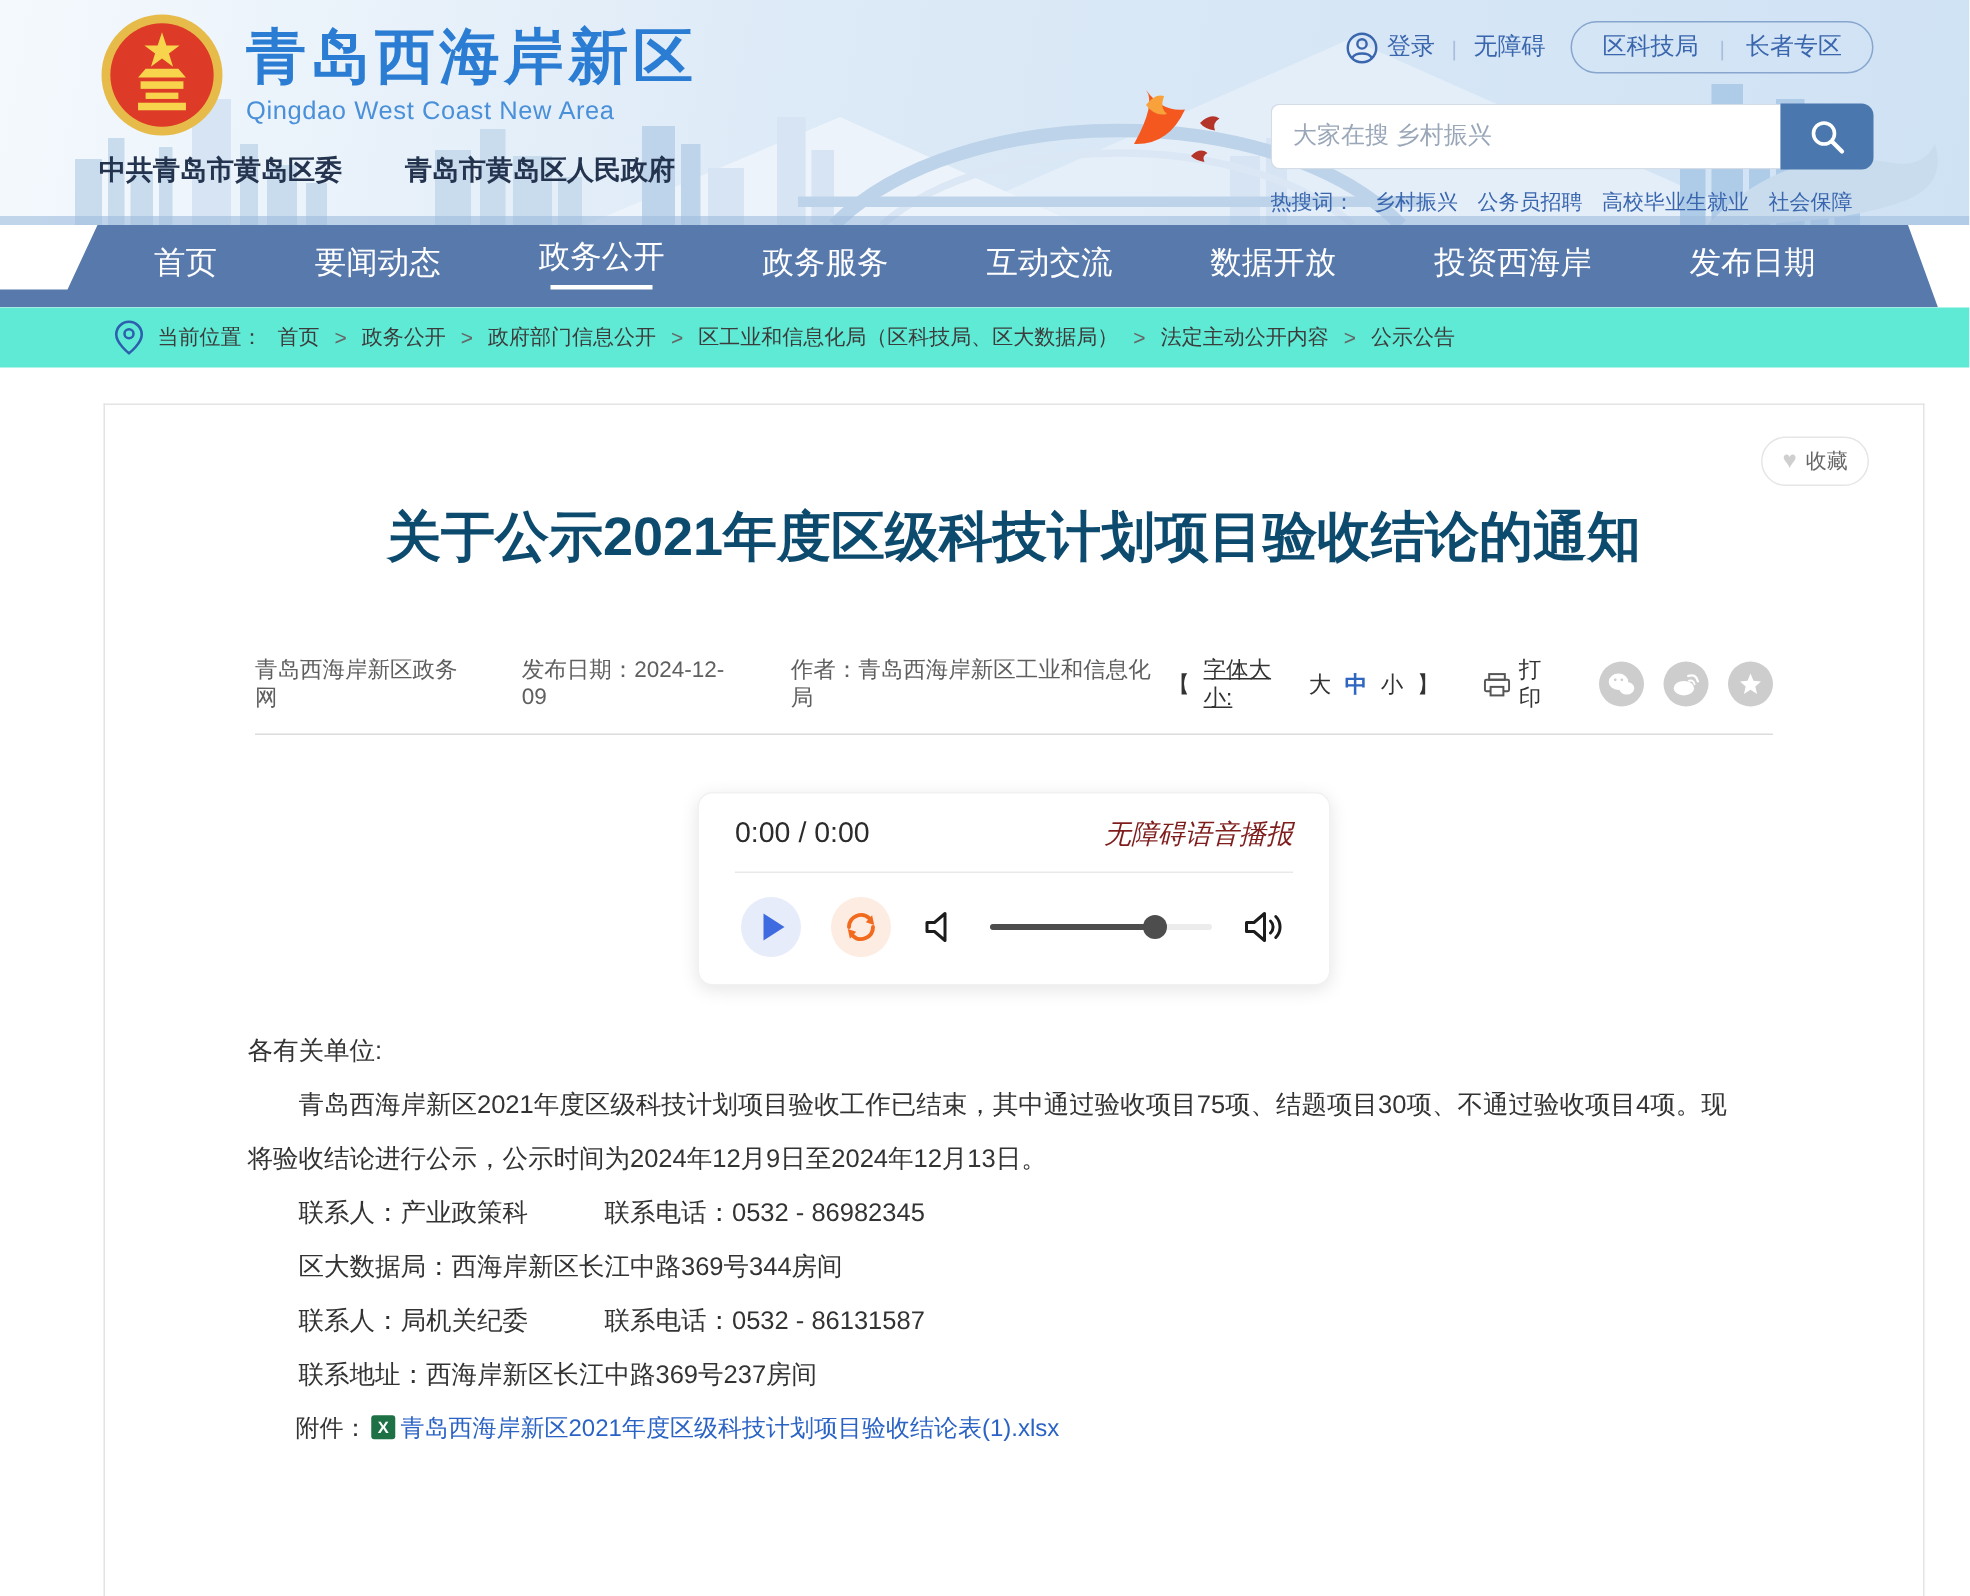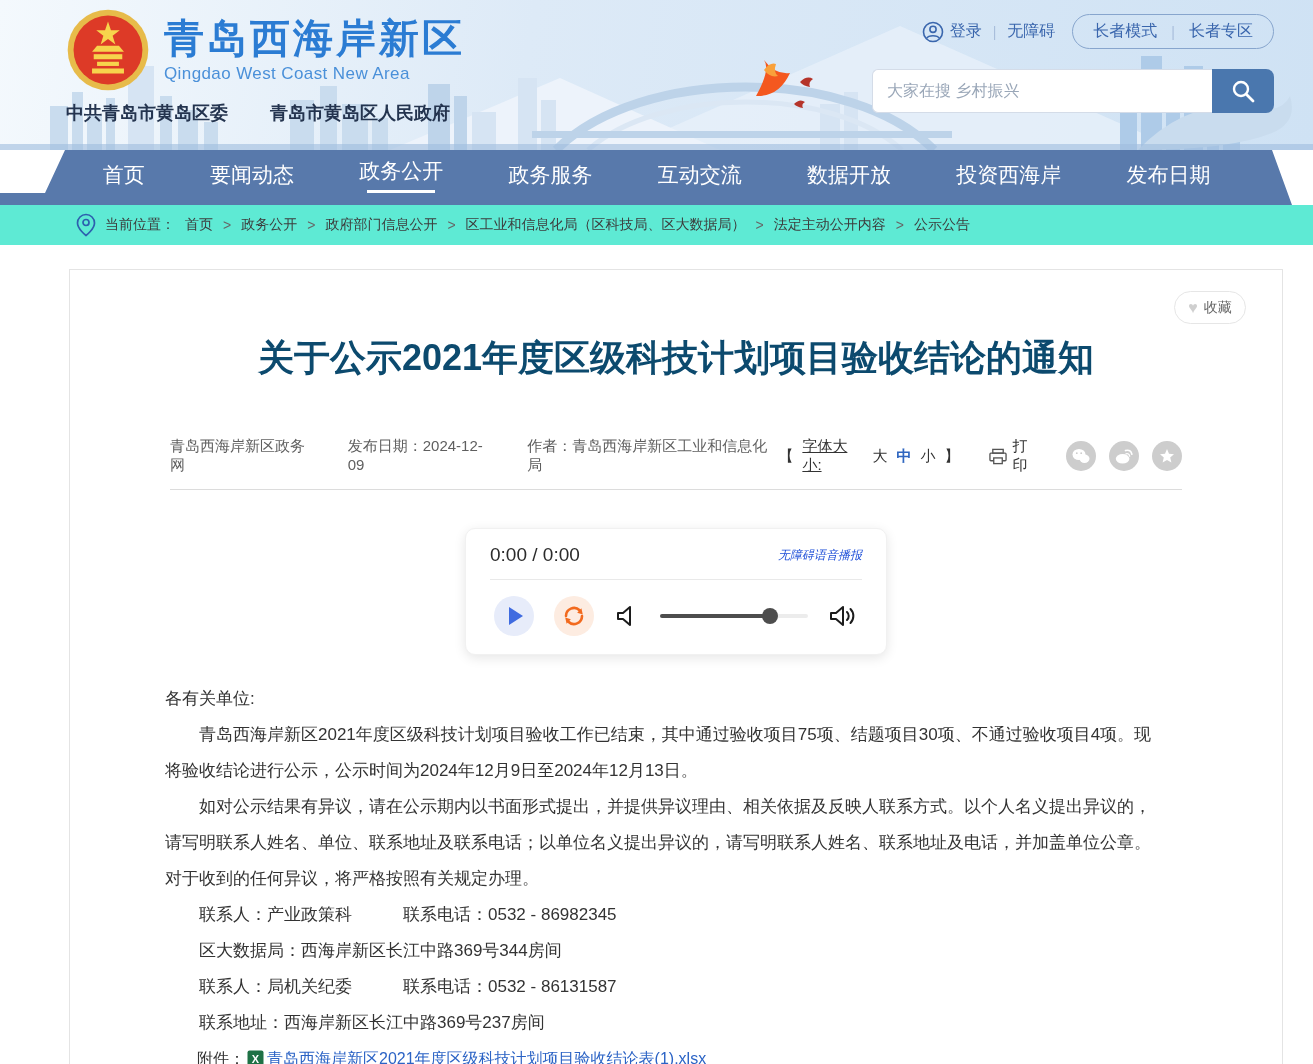--- a/index.html
+++ b/index.html
@@ -16,21 +16,21 @@
     overflow: hidden;
   }
   .skyline { position: absolute; left: 0; bottom: 0; }
   .header-left { position: absolute; left: 66px; top: 8px; }
   .logo-row { display: flex; align-items: center; }
   .emblem { width: 84px; height: 84px; flex: 0 0 auto; }
   .logo-text { margin-left: 14px; }
   .logo-title { font-size: 40px; font-weight: bold; color: #2b7cd3; letter-spacing: 3px; line-height: 1.1; }
   .logo-en { font-size: 17px; color: #4a90d9; margin-top: 4px; letter-spacing: 0.4px; }
   .org-row { margin-top: 9px; font-size: 18px; font-weight: bold; color: #24344f; display: flex; gap: 42px; }
-  .header-right { position: absolute; right: 39px; top: 14px; width: 402px; }
+  .header-right { position: absolute; right: 64px; top: 14px; width: 402px; }
   .top-links { display: flex; justify-content: flex-end; align-items: center; gap: 11px; color: #3a66ad; font-size: 16px; }
   .top-links .sep { color: #a9bedb; font-size: 14px; }
   .tl-item { display: flex; align-items: center; gap: 6px; cursor: pointer; }
   .elder-pill { display: flex; align-items: center; gap: 14px; border: 1px solid #87a5cd; border-radius: 19px; padding: 6px 20px; margin-left: 6px; }
   .elder-pill span { cursor: pointer; }
   .search-row { display: flex; margin-top: 20px; }
   .search-input {
     width: 340px; height: 44px; border: 1px solid #d4dce8; border-right: none;
     border-radius: 6px 0 0 6px; background: #fff; padding: 0 14px; font-size: 16px; color: #333;
     outline: none; font-family: "Liberation Sans", sans-serif;
@@ -82,21 +82,21 @@
   .share-group { display: flex; gap: 13px; margin-left: 16px; }
   .share-circle { width: 30px; height: 30px; border-radius: 50%; background: #cdcdcd; display: flex; align-items: center; justify-content: center; cursor: pointer; }
   .meta-divider { margin: 14px 100px 0 100px; border-top: 1px solid #dcdcdc; }
   
   .player {
     width: 422px; margin: 38px auto 0; background: #fff; border: 1px solid #f1f1f1;
     border-radius: 10px; box-shadow: 0 3px 12px rgba(0,0,0,0.10); padding: 15px 24px 18px;
   }
   .player-row1 { display: flex; justify-content: space-between; align-items: center; }
   .player-time { font-size: 19px; color: #2b2b2b; }
-  .player-caption { font-size: 12px; color: #1d4ed8; font-style: italic; text-align: right; }
+  .player-caption { font-size: 18px; color: #7f1d1d; font-style: italic; text-align: right; }
   .player-divider { border-top: 1px solid #e9e9e9; margin-top: 13px; }
   .player-row2 { margin-top: 16px; display: flex; align-items: center; justify-content: center; gap: 20px; }
   .play-btn { width: 40px; height: 40px; border-radius: 50%; background: #e7ecfa; border: none; display: flex; align-items: center; justify-content: center; cursor: pointer; }
   .play-tri { width: 0; height: 0; border-left: 14px solid #3f6be0; border-top: 9px solid transparent; border-bottom: 9px solid transparent; margin-left: 4px; }
   .replay-btn { width: 40px; height: 40px; border-radius: 50%; background: #fdece1; border: none; display: flex; align-items: center; justify-content: center; cursor: pointer; }
   .icon-btn { background: none; border: none; cursor: pointer; display: flex; align-items: center; }
   .vol-slider { position: relative; width: 148px; height: 16px; cursor: pointer; }
   .vol-track { position: absolute; top: 6px; left: 0; width: 100%; height: 4px; border-radius: 2px; background: #ececec; }
   .vol-fill { position: absolute; top: 6px; left: 0; width: 74%; height: 4px; border-radius: 2px; background: #4d4d4d; }
   .vol-thumb { position: absolute; top: 0; left: calc(74% - 8px); width: 16px; height: 16px; border-radius: 50%; background: #4d4d4d; }
@@ -187,33 +187,40 @@
           <circle cx="11" cy="8.3" r="3.1" fill="none" stroke="#3a66ad" stroke-width="1.6"></circle>
           <path d="M4.6,17.4 c2,-3.6 10.8,-3.6 12.8,0" fill="none" stroke="#3a66ad" stroke-width="1.6"></path>
         </svg>
         <span>登录</span>
       </span>
       <span class="sep">|</span>
       <span class="tl-item">
           <span>无障碍</span>
         </span>
       <span class="elder-pill">
-        <span>长者模式</span>
+        <span>区科技局</span>
         <span class="sep">|</span>
         <span>长者专区</span>
       </span>
     </div>
     <div class="search-row">
       <input class="search-input" type="text" placeholder="大家在搜 乡村振兴" style="">
       <button class="search-btn">
         <svg width="26" height="26" viewBox="0 0 26 26">
           <circle cx="11" cy="11" r="7" fill="none" stroke="#fff" stroke-width="2.4"></circle>
           <line x1="16.5" y1="16.5" x2="23" y2="23" stroke="#fff" stroke-width="2.8" stroke-linecap="round"></line>
         </svg>
       </button>
+    </div>
+    <div class="hot-row">
+      <span>热搜词：</span>
+      <a>乡村振兴</a>
+      <a>公务员招聘</a>
+      <a>高校毕业生就业</a>
+      <a>社会保障</a>
     </div>
   </div>
 </header>
 
 <nav class="main-nav">
   <div class="nav-inner">
     <a class="nav-item"><span>首页</span></a>
     <a class="nav-item"><span>要闻动态</span></a>
     <a class="nav-item active"><span>政务公开</span><span class="nav-underline"></span></a>
     <a class="nav-item"><span>政务服务</span></a>
@@ -333,21 +340,20 @@
           <path d="M19,9 a5.5,5.5 0 0 1 0,8" fill="none" stroke="#1c1c1c" stroke-width="2" stroke-linecap="round"></path>
           <path d="M22.5,6 a10,10 0 0 1 0,14" fill="none" stroke="#1c1c1c" stroke-width="2" stroke-linecap="round"></path>
         </svg>
       </button>
     </div>
   </div>
 
   <div class="article-body">
     <p>各有关单位:</p>
     <p class="indent">青岛西海岸新区2021年度区级科技计划项目验收工作已结束，其中通过验收项目75项、结题项目30项、不通过验收项目4项。现将验收结论进行公示，公示时间为2024年12月9日至2024年12月13日。</p>
-    <p class="indent">如对公示结果有异议，请在公示期内以书面形式提出，并提供异议理由、相关依据及反映人联系方式。以个人名义提出异议的，请写明联系人姓名、单位、联系地址及联系电话；以单位名义提出异议的，请写明联系人姓名、联系地址及电话，并加盖单位公章。对于收到的任何异议，将严格按照有关规定办理。</p>
     <p class="indent">联系人：产业政策科　　　联系电话：0532 - 86982345</p>
     <p class="indent">区大数据局：西海岸新区长江中路369号344房间</p>
     <p class="indent">联系人：局机关纪委　　　联系电话：0532 - 86131587</p>
     <p class="indent">联系地址：西海岸新区长江中路369号237房间</p>
 
     <p class="indent attachment-row">
       <span>附件：</span><svg class="excel-ic" width="17" height="17" viewBox="0 0 17 17">
           <rect x="0.5" y="0.5" width="16" height="16" rx="2" fill="#1e7145"></rect>
           <text x="8.5" y="12.5" font-size="11" font-weight="bold" fill="#fff" text-anchor="middle" font-family="Liberation Sans, sans-serif">X</text>
         </svg><a class="attach-link">青岛西海岸新区2021年度区级科技计划项目验收结论表(1).xlsx</a>

